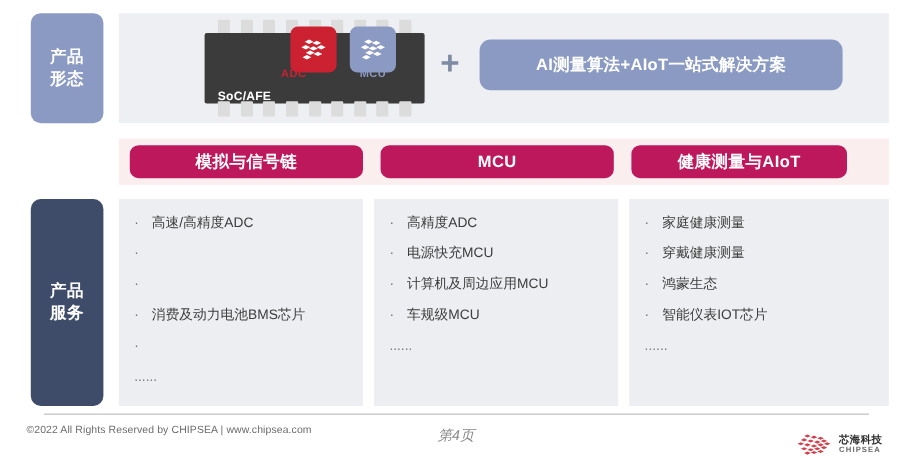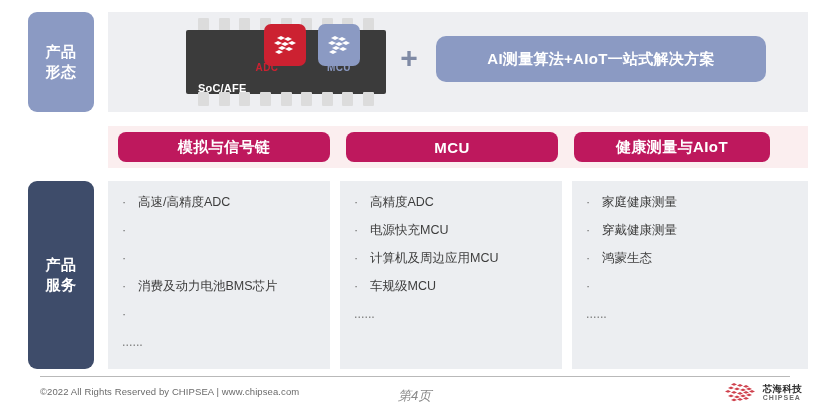--- a/index.html
+++ b/index.html
@@ -103,29 +103,29 @@
   }
   .serv-bullet { flex: 0 0 16px; color: #6d6d6d; font-size: 12.5px; line-height: 1.2; }
   .serv-more { font-size: 12.5px; color: #7a7a7a; letter-spacing: 0px; margin-top: 2px; }
 
   
   #footer-rule {
     position: absolute; left: 40px; top: 376px; width: 750px; height: 1px;
     background: #b9b9b9;
   }
   #footer-copy {
-    position: absolute; left: 40px; top: 386px;
+    position: absolute; left: 24px; top: 386px;
     font-size: 9.5px; color: #6b6b6b; letter-spacing: .1px;
   }
   #footer-page {
     position: absolute; left: 398px; top: 387px;
     font-size: 13px; color: #8a8a8a; font-style: italic;
   }
   #footer-logo {
-    position: absolute; right: 28px; top: 382px;
+    position: absolute; right: 28px; top: 394px;
     display: flex; align-items: center; gap: 6px;
   }
   #logo-mark { width: 34px; height: 22px; }
   #logo-text { display: flex; flex-direction: column; line-height: 1.05; }
   #logo-cn { font-size: 9.5px; font-weight: 700; color: #2b2b2b; letter-spacing: .3px; }
   #logo-en { font-size: 7px; font-weight: 700; color: #6b6b6b; letter-spacing: 1px; }
 </style>
 </head>
 <body>
 
@@ -272,20 +272,21 @@
       <div class="serv-item">
         <span class="serv-bullet">·</span>
         <span>穿戴健康测量</span>
       </div>
       <div class="serv-item">
         <span class="serv-bullet">·</span>
         <span>鸿蒙生态</span>
       </div>
       <div class="serv-item">
         <span class="serv-bullet">·</span>
+        <span>智能仪表IOT芯片</span>
       </div>
       <div class="serv-more">......</div>
     </div>
 
   </div>
 
   <div id="footer-rule"></div>
   <div id="footer-copy">©2022 All Rights Reserved by CHIPSEA | www.chipsea.com</div>
   <div id="footer-page">第4页</div>
 

